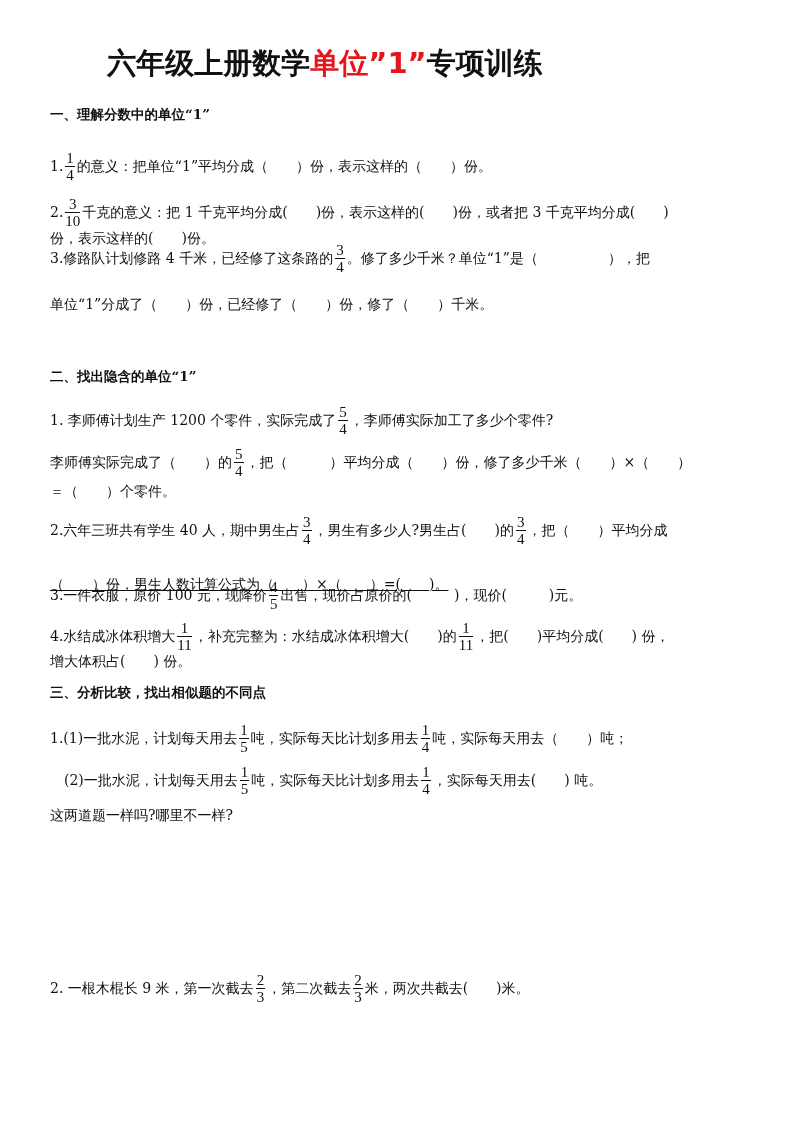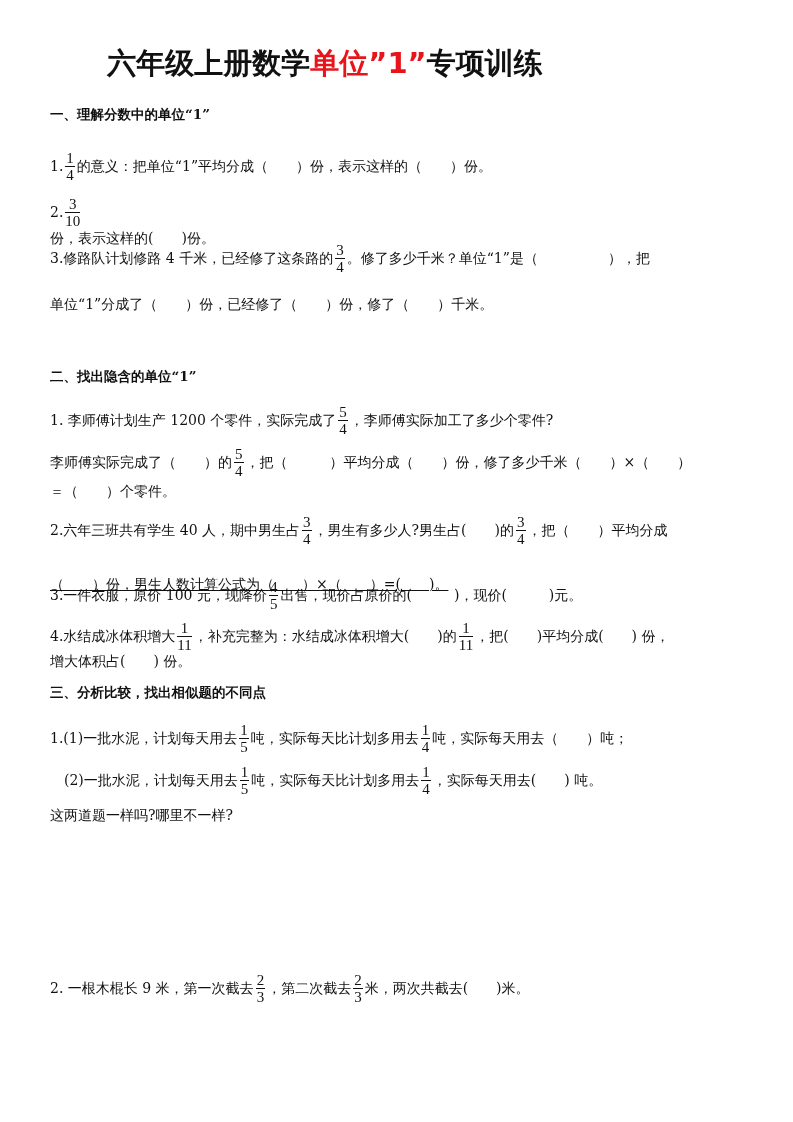--- a/index.html
+++ b/index.html
@@ -34,21 +34,21 @@
   <span>六年级上册数学</span><span class="red">单位”1”</span><span>专项训练</span>
 </div>
 
 <div class="line sec" style="top:104px;">一、理解分数中的单位“1”</div>
 
 <div class="line" style="top:150px;">
   <span>1.</span><span class="frac"><span class="num">1</span><span class="den">4</span></span><span>的意义：把单位“1”平均分成（　　）份，表示这样的（　　）份。</span>
 </div>
 
 <div class="line" style="top:196px;">
-  <span>2.</span><span class="frac"><span class="num">3</span><span class="den">10</span></span>
+  <span>2.</span><span class="frac"><span class="num">3</span><span class="den">10</span></span><span>千克的意义：把 1 千克平均分成(　　)份，表示这样的(　　)份，或者把 3 千克平均分成(　　)</span>
 </div>
 <div class="line" style="top:228px;">份，表示这样的(　　)份。</div>
 
 <div class="line" style="top:242px;">
   <span>3.修路队计划修路 4 千米，已经修了这条路的</span><span class="frac"><span class="num">3</span><span class="den">4</span></span><span>。修了多少千米？单位“1”是（　　　　　），把</span>
 </div>
 <div class="line" style="top:294px;">单位“1”分成了（　　）份，已经修了（　　）份，修了（　　）千米。</div>
 
 <div class="line sec" style="top:366px;">二、找出隐含的单位“1”</div>
 

